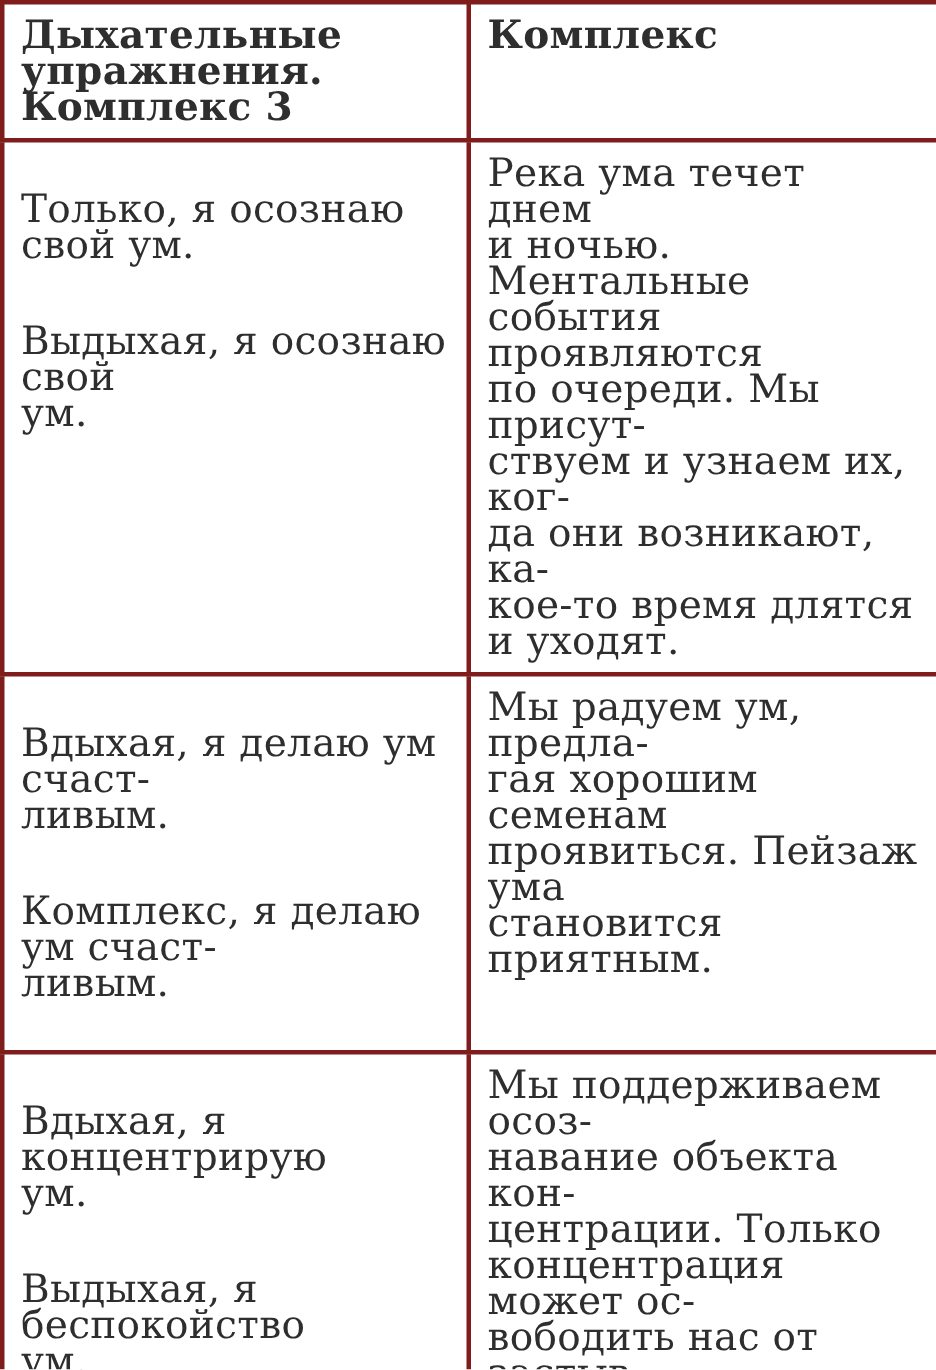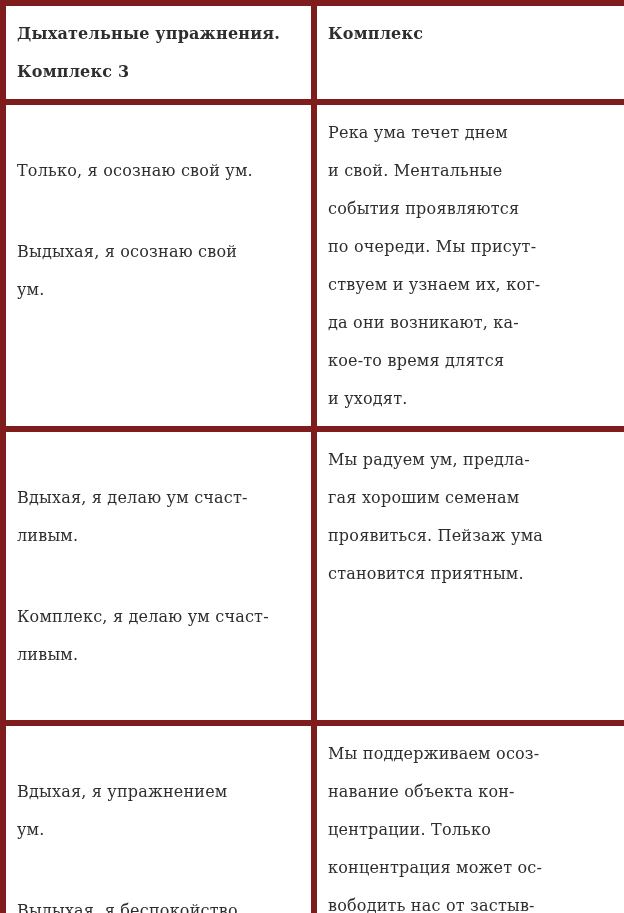--- a/index.html
+++ b/index.html
@@ -17,37 +17,37 @@
     overflow: hidden;
   }
   table.ex-table {
     width: 624px;
     height: 913px;
     border-collapse: collapse;
     table-layout: fixed;
   }
   .ex-table th,
   .ex-table td {
-    border: 6px solid #7f1d1d;
+    border: 3px solid #7f1d1d;
     vertical-align: top;
     text-align: left;
     padding: 9px 12px 8px 11px;
-    font-size: 16px;
-    line-height: 38px;
+    font-size: 26px;
+    line-height: 24px;
     white-space: pre-line;
     letter-spacing: 0.2px;
     box-sizing: border-box;
     overflow: hidden;
   }
   .ex-table th {
     font-weight: bold;
   }
   .col-exercise { width: 311px; }
   .col-description { width: 313px; }
-  .para + .para { margin-top: 5px; }
+  .para + .para { margin-top: 16px; }
   tr.r-header { height: 62px; }
   tr.r-0 { height: 229px; }
   tr.r-1 { height: 119px; }
   tr.r-2 { height: 196px; }
   tr.r-3 { height: auto; }
 </style>
 </head>
 <body>
 
 <div class="page">
@@ -64,21 +64,21 @@
       </tr>
     </thead>
     <tbody>
       <tr class="r-0">
         <td>
           <div class="para">Только, я осознаю свой ум.</div>
           <div class="para">Выдыхая, я осознаю свой
 ум.</div>
         </td>
         <td>Река ума течет днем
-и свой. Ментальные
+и ночью. Ментальные
 события проявляются
 по очереди. Мы присут-
 ствуем и узнаем их, ког-
 да они возникают, ка-
 кое-то время длятся
 и уходят.</td>
       </tr>
       <tr class="r-1">
         <td>
           <div class="para">Вдыхая, я делаю ум счаст-
@@ -86,21 +86,21 @@
           <div class="para">Комплекс, я делаю ум счаст-
 ливым.</div>
         </td>
         <td>Мы радуем ум, предла-
 гая хорошим семенам
 проявиться. Пейзаж ума
 становится приятным.</td>
       </tr>
       <tr class="r-2">
         <td>
-          <div class="para">Вдыхая, я упражнением
+          <div class="para">Вдыхая, я концентрирую
 ум.</div>
           <div class="para">Выдыхая, я беспокойство
 ум.</div>
         </td>
         <td>Мы поддерживаем осоз-
 навание объекта кон-
 центрации. Только
 концентрация может ос-
 вободить нас от застыв-
 ших всей и принести му-

